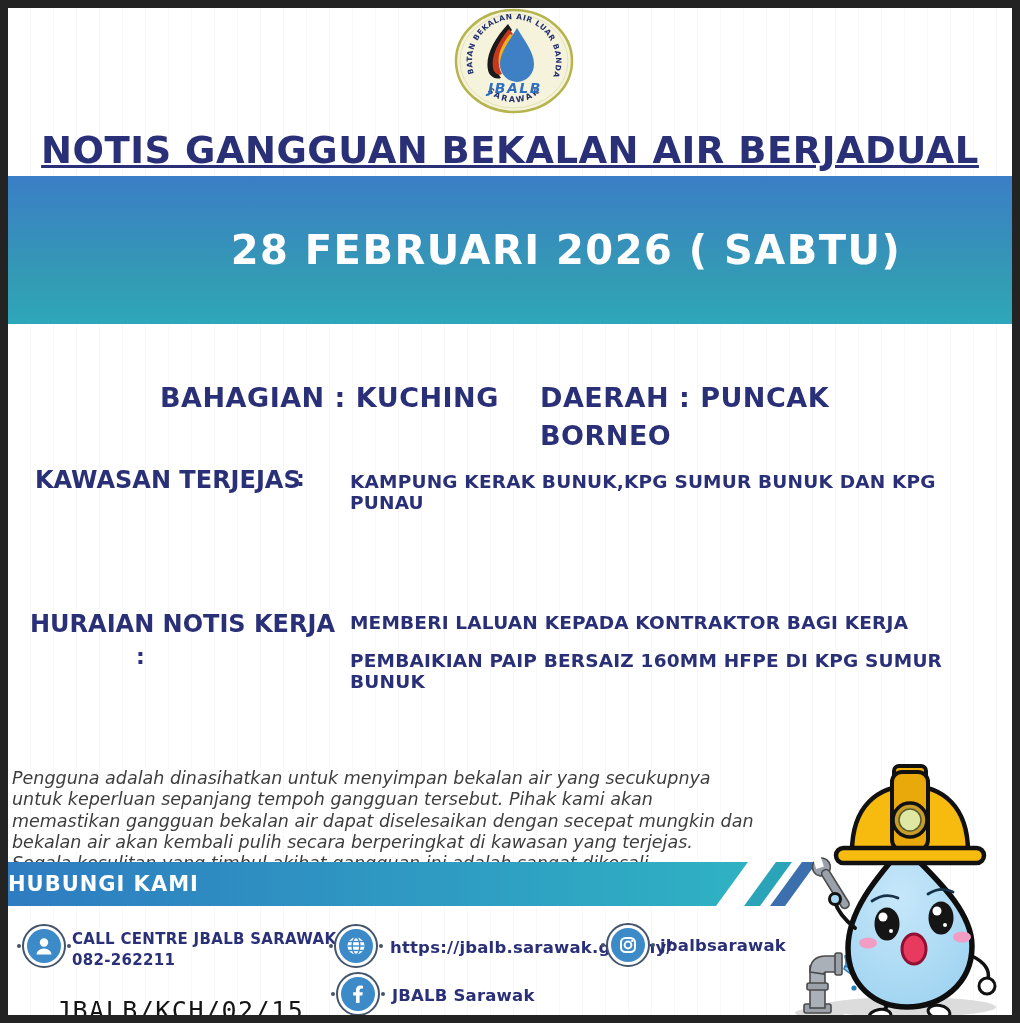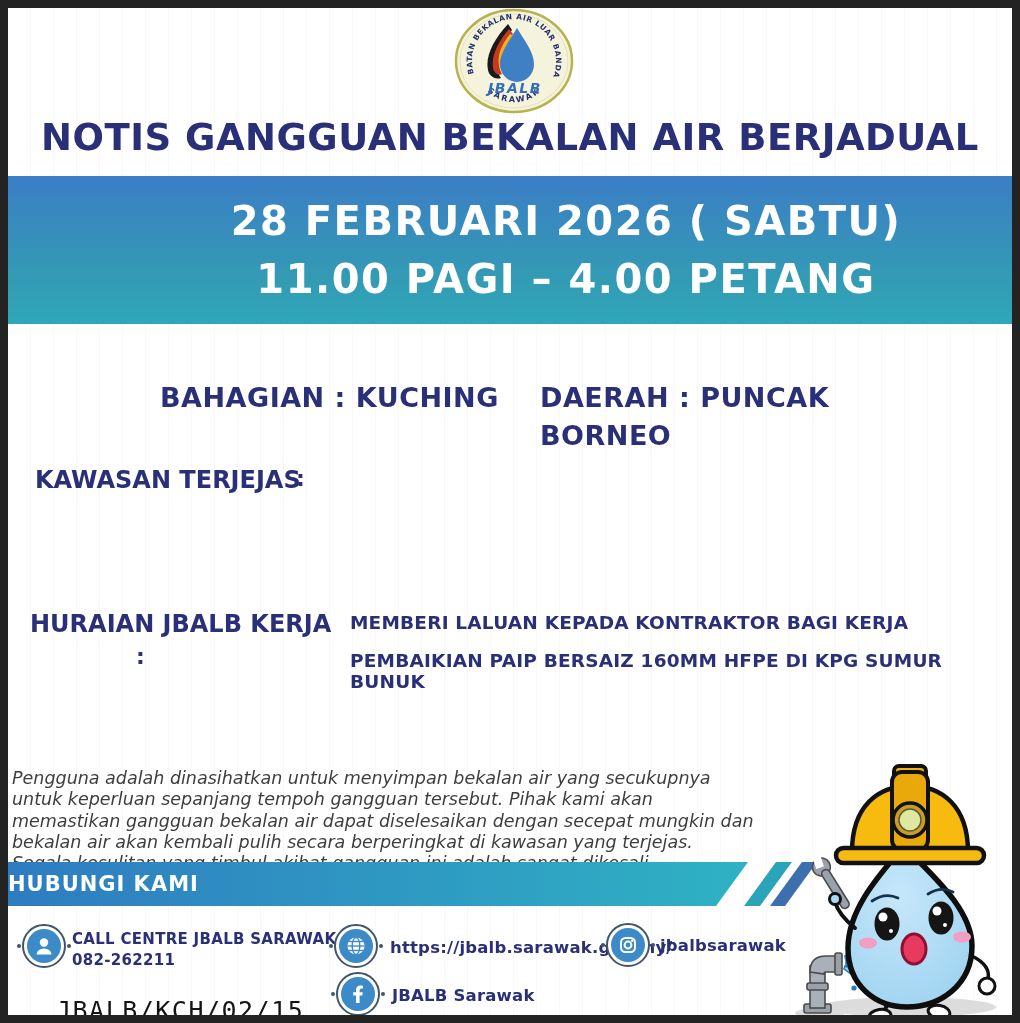--- a/index.html
+++ b/index.html
@@ -4,22 +4,22 @@
 <style>
   * { margin:0; padding:0; box-sizing:border-box; }
   body { background:#1a1a1a; font-family:"DejaVu Sans", sans-serif; }
   .frame {
     position:relative; width:1020px; height:1023px;
     border:8px solid #232323; overflow:hidden;
     background:repeating-linear-gradient(90deg,#ffffff 0 22px,#f8f8f8 22px 23px);
   }
   .abs { position:absolute; }
   .title {
-    top:108px; left:0; width:1004px; text-align:center;
-    font-size:37px; font-weight:700; letter-spacing:.5px; color:#2a3077;
+    top:121px; left:0; width:1004px; text-align:center;
+    font-size:37px; font-weight:700; letter-spacing:.5px; color:#2a3077;text-decoration:underline;
   }
   .date-banner {
     top:168px; left:0; width:1004px; height:148px;
     background:linear-gradient(180deg,#3b7ec6 0%,#339bb4 70%,#2ea7ba 100%);
   }
   .date-banner-inner {
     position:absolute; left:120px; top:0; width:876px; height:100%;
     display:flex; flex-direction:column; justify-content:center; align-items:center; gap:12px;
     color:#ffffff; font-weight:700; font-size:40px; letter-spacing:1.5px; text-align:center;
   }
@@ -87,32 +87,32 @@
 
     <path d="M65,20 C58,32 48,44 48,56 a17,18 0 0 0 34,0 C82,44 72,32 65,20 Z" fill="#3f7fc4"></path>
     <text x="63" y="85" text-anchor="middle" font-size="14" font-weight="bold" font-style="italic" fill="#2f6fc0" letter-spacing="1.5">JBALB</text>
   </svg>
 
   <h1 class="abs title">NOTIS GANGGUAN BEKALAN AIR BERJADUAL</h1>
 
   <div class="abs date-banner">
     <div class="date-banner-inner">
       <div>28 FEBRUARI 2026 ( SABTU)</div>
-      <div>11.00 PAGI – 4.00 PETANG</div>
     </div>
   </div>
 
   <div class="abs region-line" style="left:532px; top:374px;">DAERAH : PUNCAK</div>
   <div class="abs region-line" style="left:152px; top:374px;">BAHAGIAN : KUCHING</div>
   <div class="abs region-line" style="left:532px; top:412px;">BORNEO</div>
 
   <div class="abs field-label" style="left:27px; top:458px;">KAWASAN TERJEJAS</div>
   <div class="abs field-colon" style="left:288px; top:458px;">:</div>
-
-  <div class="abs field-label" style="left:22px; top:602px;">HURAIAN JBALB KERJA</div>
+  <div class="abs field-value" style="left:342px; top:463px;">KAMPUNG KERAK BUNUK,KPG SUMUR BUNUK DAN KPG PUNAU</div>
+
+  <div class="abs field-label" style="left:22px; top:602px;">HURAIAN NOTIS KERJA</div>
   <div class="abs field-colon" style="left:128px; top:636px;">:</div>
   <div class="abs field-value" style="left:342px; top:604px;">MEMBERI LALUAN KEPADA KONTRAKTOR BAGI KERJA</div>
   <div class="abs field-value" style="left:342px; top:642px;">PEMBAIKIAN PAIP BERSAIZ 160MM HFPE DI KPG SUMUR BUNUK</div>
 
   <p class="abs advisory">Pengguna adalah dinasihatkan untuk menyimpan bekalan air yang secukupnya untuk keperluan sepanjang tempoh gangguan tersebut. Pihak kami akan memastikan gangguan bekalan air dapat diselesaikan dengan secepat mungkin dan bekalan air akan kembali pulih secara berperingkat di kawasan yang terjejas. Segala kesulitan yang timbul akibat gangguan ini adalah sangat dikesali.</p>
 
   <div class="abs hubungi-banner">
     <span>HUBUNGI KAMI</span>
   </div>
   <div class="abs stripe stripe1"></div>

